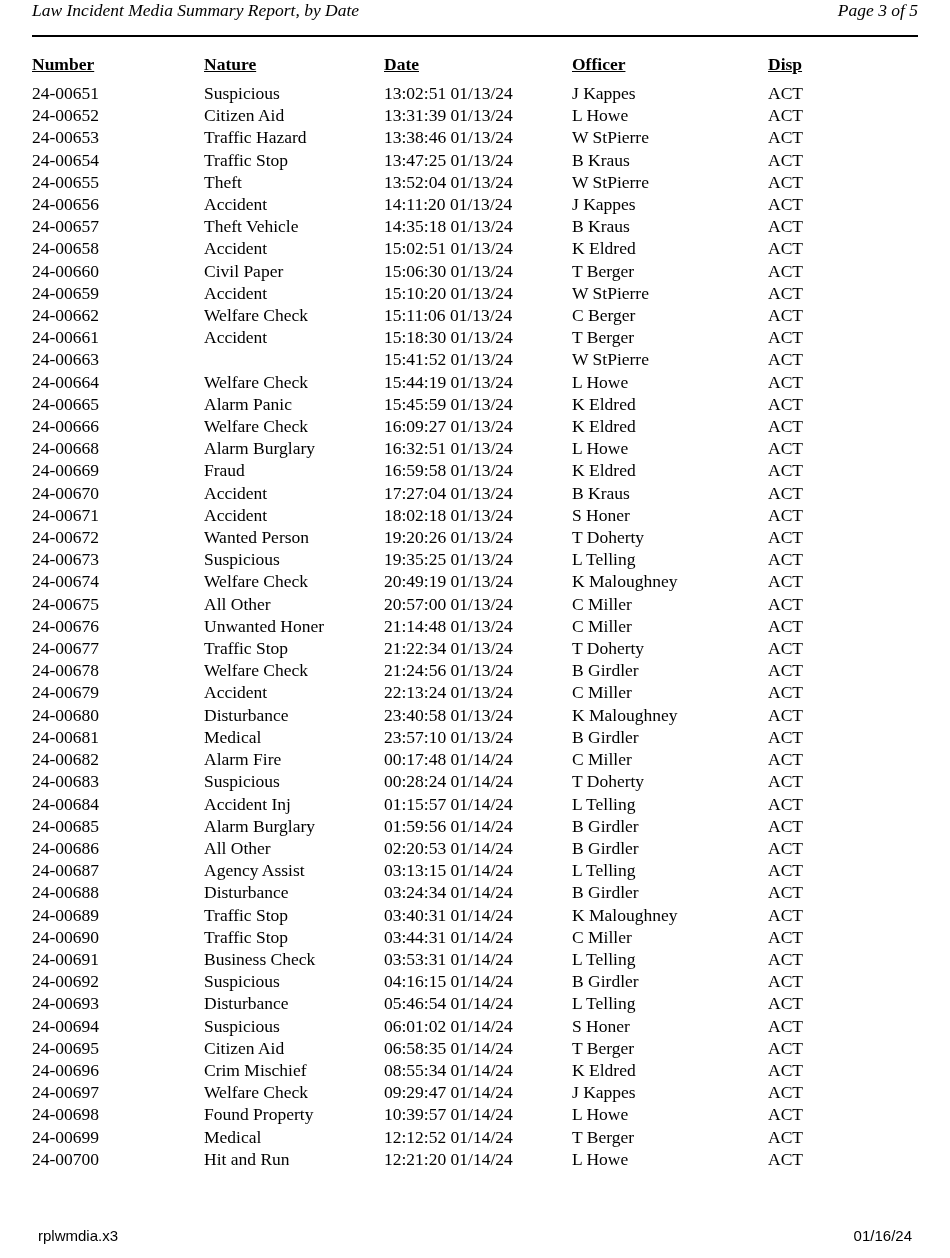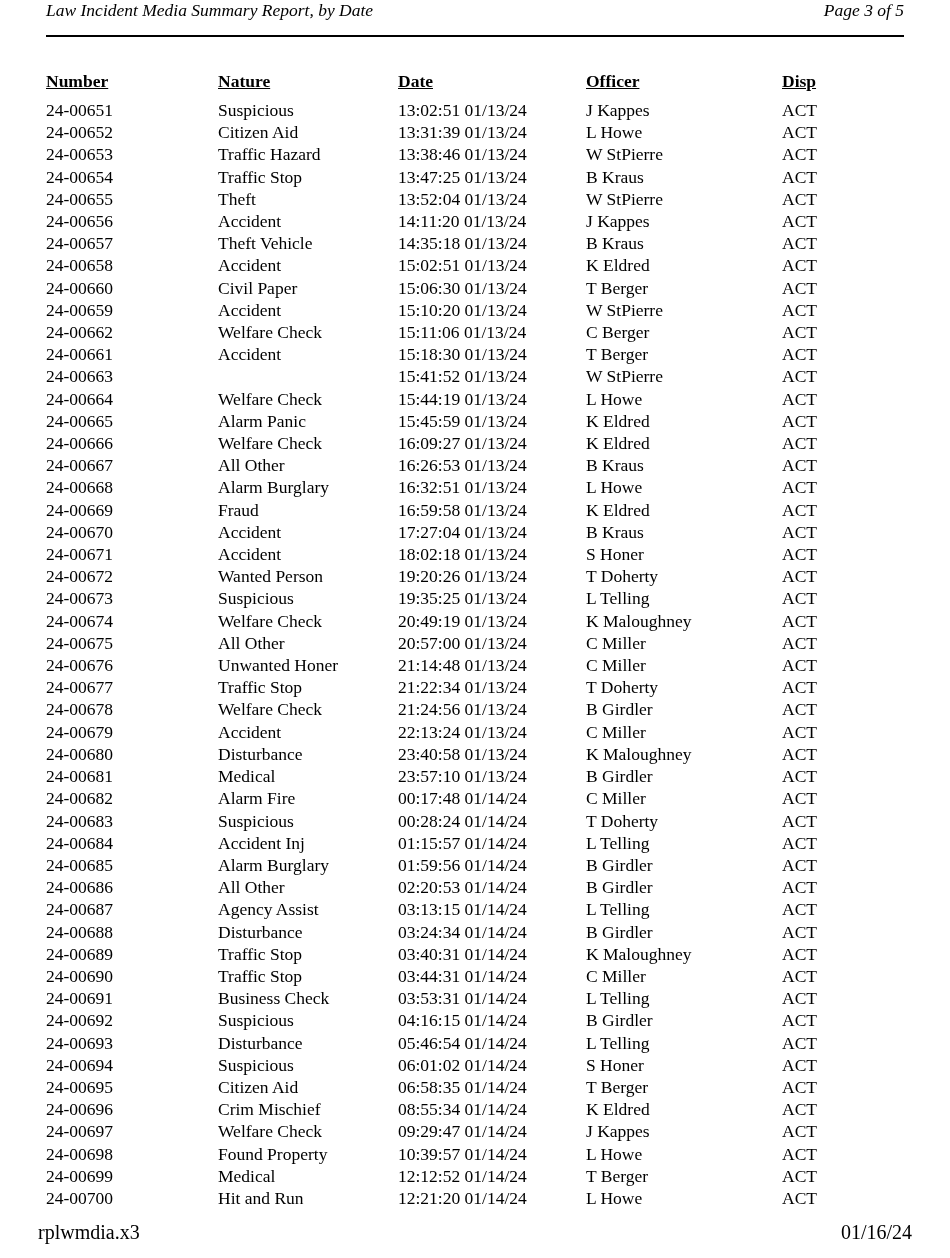--- a/index.html
+++ b/index.html
@@ -12,21 +12,21 @@
     height: 1258px;
     font-family: "Liberation Serif", serif;
     color: #000000;
     position: relative;
     overflow: hidden;
   }
   .page {
     width: 950px;
     height: 1258px;
     box-sizing: border-box;
-    padding: 0 46px;
+    padding: 0 32px;
     position: relative;
   }
   .header-row {
     display: flex;
     justify-content: space-between;
     align-items: baseline;
     font-style: italic;
     font-size: 17.5px;
     padding-top: 0px;
     height: 26px;
@@ -41,21 +41,21 @@
     text-align: right;
   }
   .header-rule {
     border-top: 2.2px solid #000;
     margin-top: 9px;
     margin-bottom: 0;
   }
   table.report {
     width: 100%;
     border-collapse: collapse;
-    margin-top: 34px;
+    margin-top: 17px;
     font-size: 17.5px;
   }
   table.report th {
     text-align: left;
     font-weight: bold;
     text-decoration: underline;
     padding: 0 0 7px 0;
     font-size: 17.5px;
     white-space: nowrap;
   }
@@ -71,22 +71,22 @@
   col.c-officer{ width: 196px; }
   col.c-disp   { width: auto; }
 
   .footer {
     position: absolute;
     left: 38px;
     right: 38px;
     bottom: 14px;
     display: flex;
     justify-content: space-between;
-    font-size: 20px;
-    font-family: Liberation Serif, serif;
+    font-size: 15px;
+    font-family: Liberation Sans, sans-serif;
   }
 </style>
 </head>
 <body>
 
 <div class="page">
 
   <div class="header-row">
     <div class="header-title">Law Incident Media Summary Report, by Date</div>
     <div class="header-page">Page 3 of 5</div>
@@ -217,27 +217,20 @@
           <td>ACT</td>
         </tr>
         <tr>
           <td>24-00666</td>
           <td>Welfare Check</td>
           <td>16:09:27 01/13/24</td>
           <td>K Eldred</td>
           <td>ACT</td>
         </tr>
         <tr>
-          <td>24-00667</td>
-          <td>All Other</td>
-          <td>16:26:53 01/13/24</td>
-          <td>B Kraus</td>
-          <td>ACT</td>
-        </tr>
-        <tr>
           <td>24-00668</td>
           <td>Alarm Burglary</td>
           <td>16:32:51 01/13/24</td>
           <td>L Howe</td>
           <td>ACT</td>
         </tr>
         <tr>
           <td>24-00669</td>
           <td>Fraud</td>
           <td>16:59:58 01/13/24</td>

